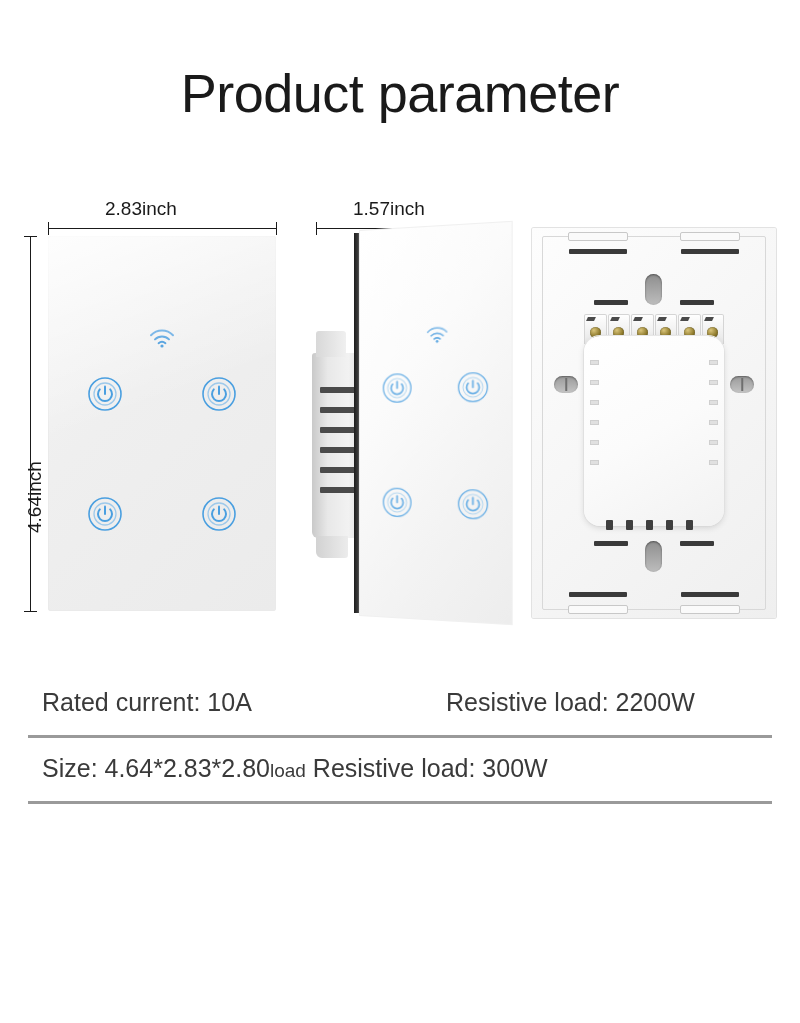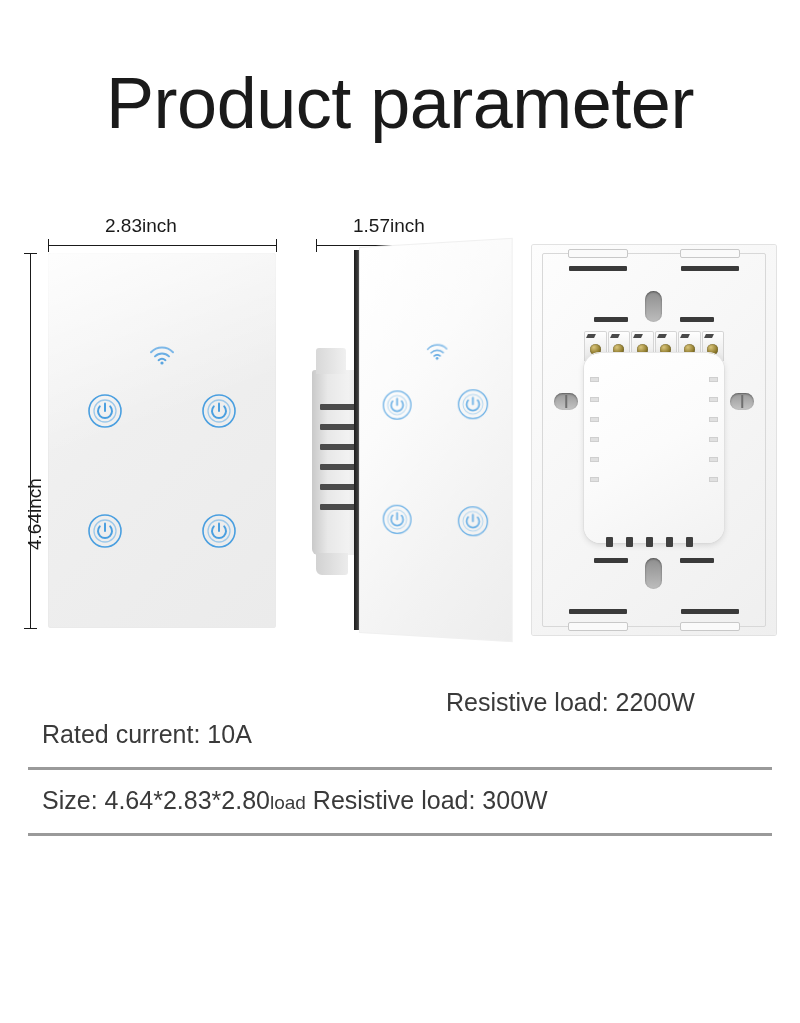--- a/index.html
+++ b/index.html
@@ -12,29 +12,29 @@
     overflow: hidden;
   }
 
   #page { position: relative; width: 800px; height: 1023px; background: #fff; }
 
   
   .title {
     position: absolute;
     top: 62px; left: 0; width: 800px;
     text-align: center;
-    font-size: 72px;
+    font-size: 54px;
     font-weight: 400;
     letter-spacing: -0.5px;
     color: #1a1a1a;
     white-space: nowrap;
   }
 
   
-  .figures { position: absolute; top: 215px; left: 0; width: 678px; height: 440px; padding-left: 34px; }
+  .figures { position: absolute; top: 198px; left: 0; width: 678px; height: 440px; padding-left: 34px; }
 
   
   .dim-label {
     position: absolute;
     font-size: 19px;
     color: #1a1a1a;
     white-space: nowrap;
   }
   .dim-line-h {
     position: absolute;
@@ -212,21 +212,21 @@
   .spec-row {
     position: relative;
     border-bottom: 3px solid #9a9a9a;
     padding: 14px 0 16px 14px;
     font-size: 25px;
     font-weight: 400;
     color: #3a3a3a;
     line-height: 1.32;
   }
   .spec-row.two-col { display: flex; }
-  .spec-row .col-a { width: 404px; flex: 0 0 404px; margin-top: 32px; }
+  .spec-row .col-a { width: 404px; flex: 0 0 404px; }
   .spec-row .col-b { flex: 1; }
   .spec-unit { font-size: 19px; }
 </style>
 </head>
 <body>
 
 <div id="page">
 
   <div class="title">Product parameter</div>
 

